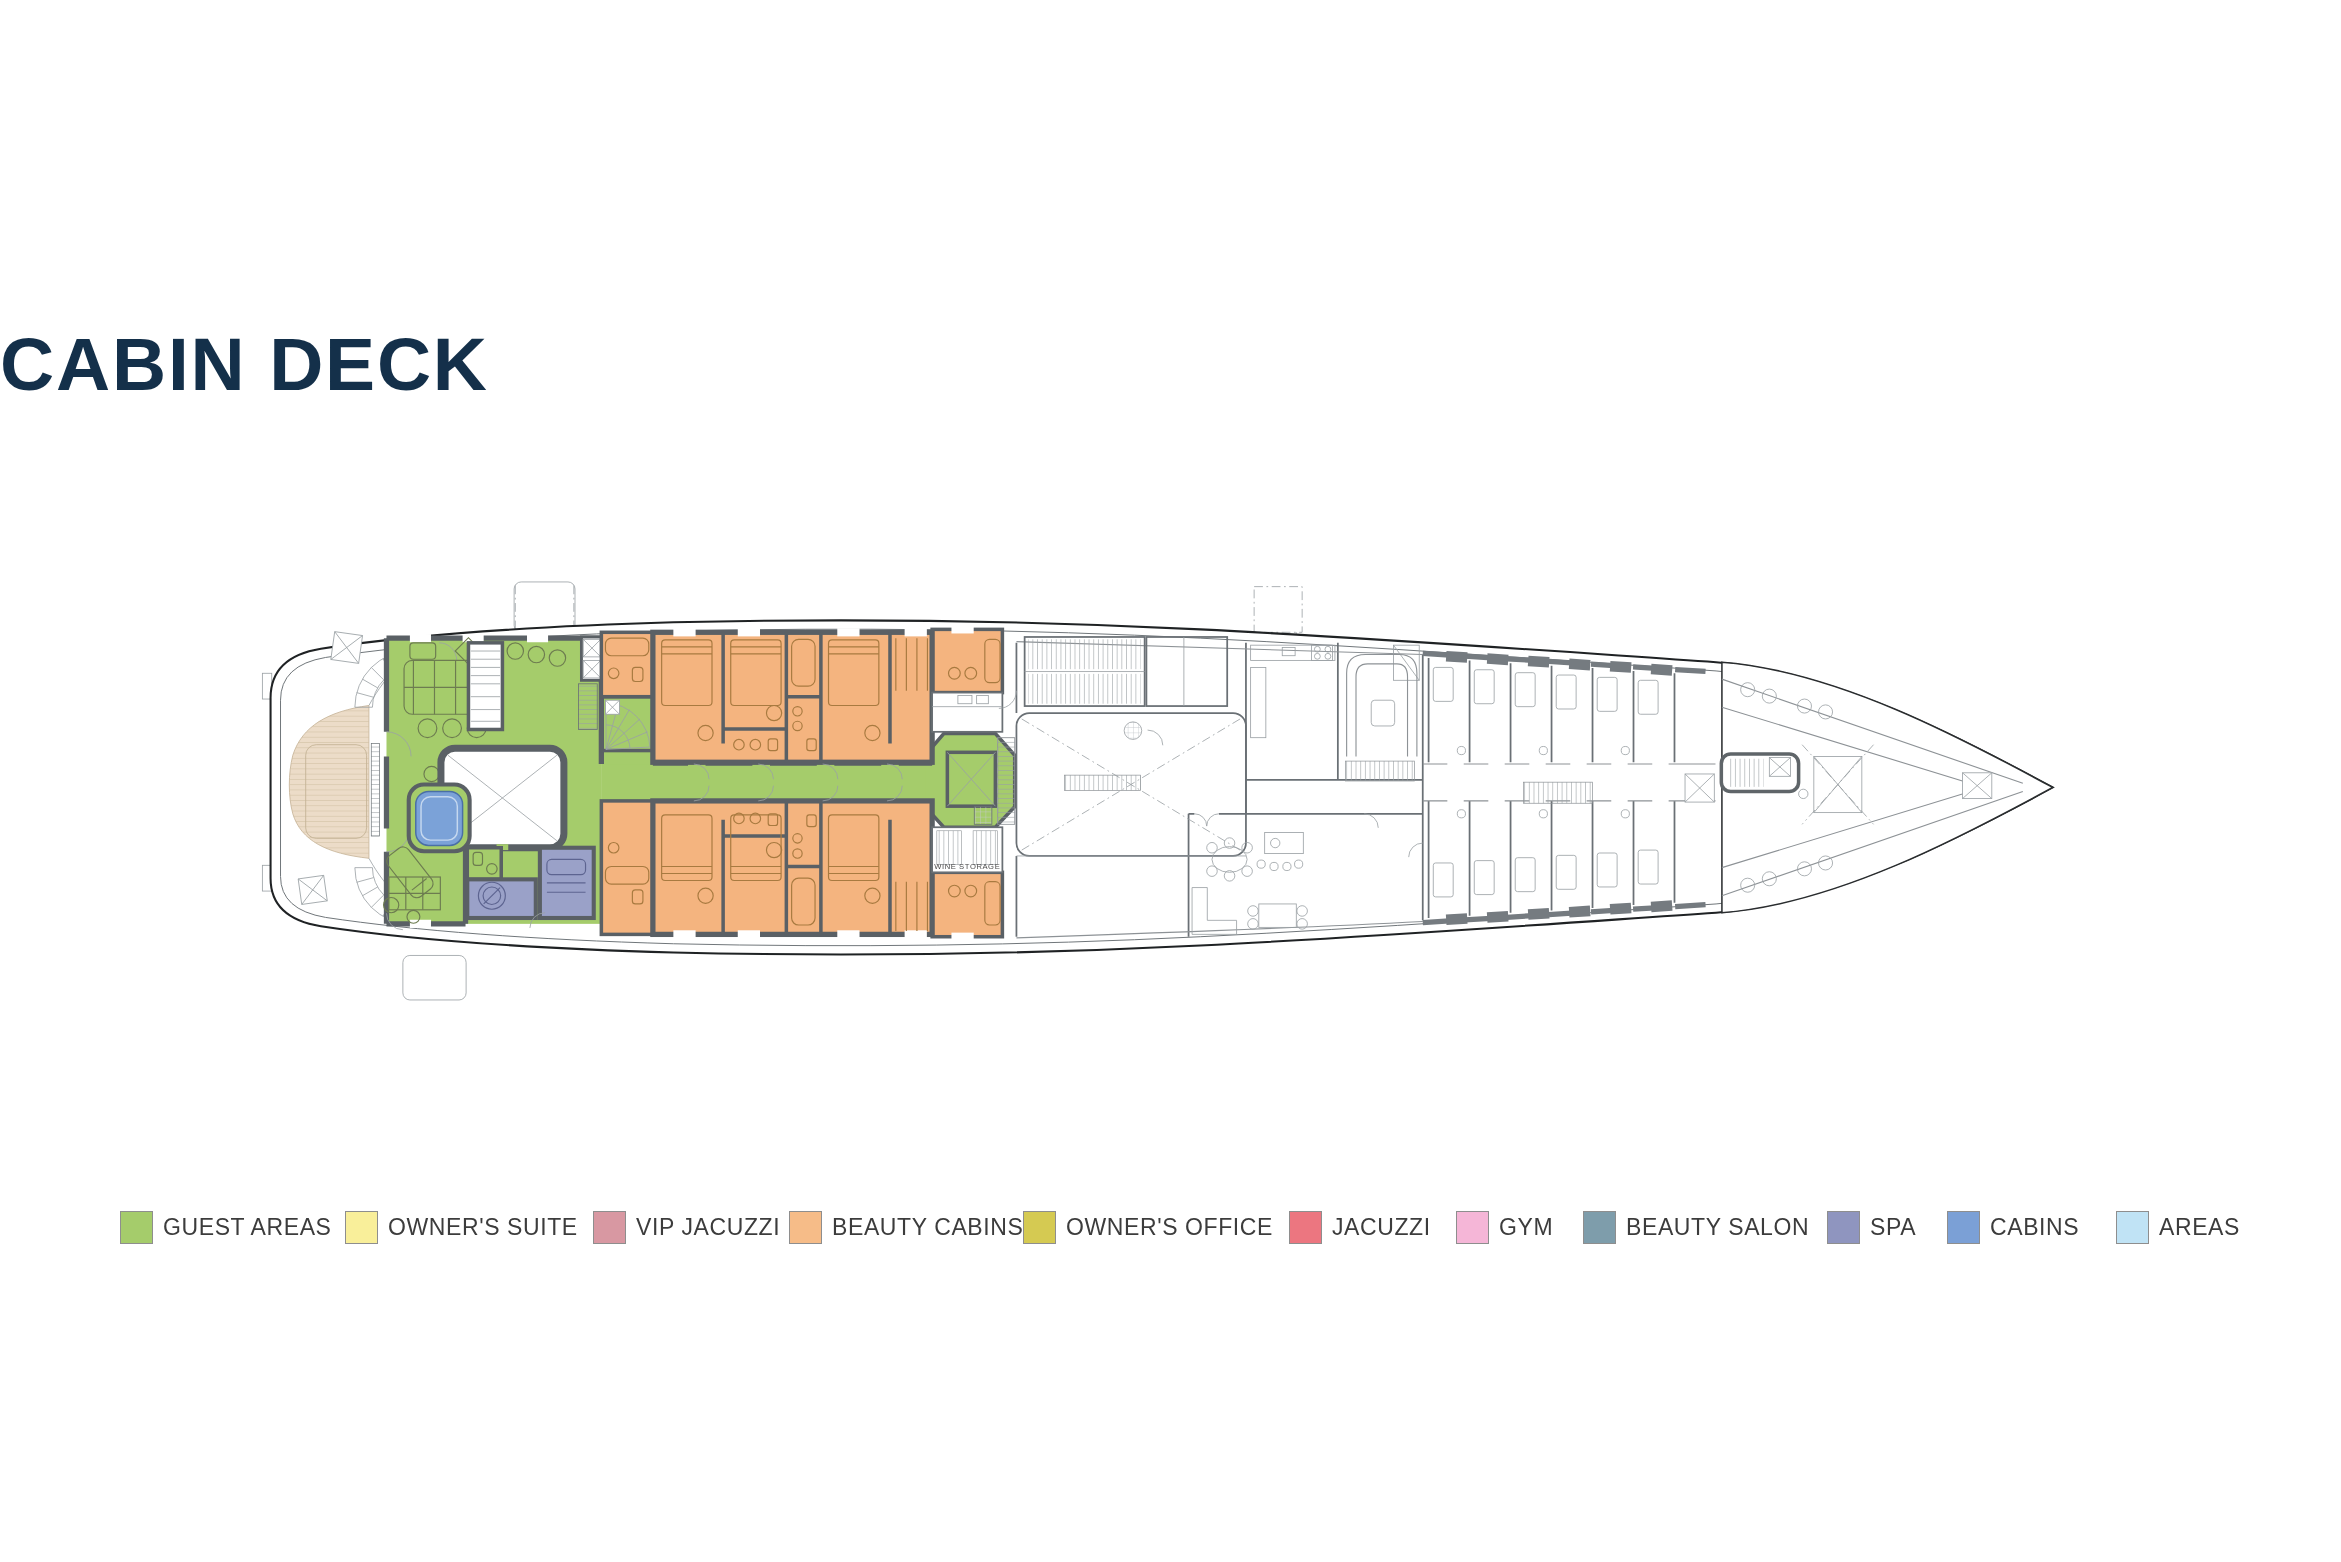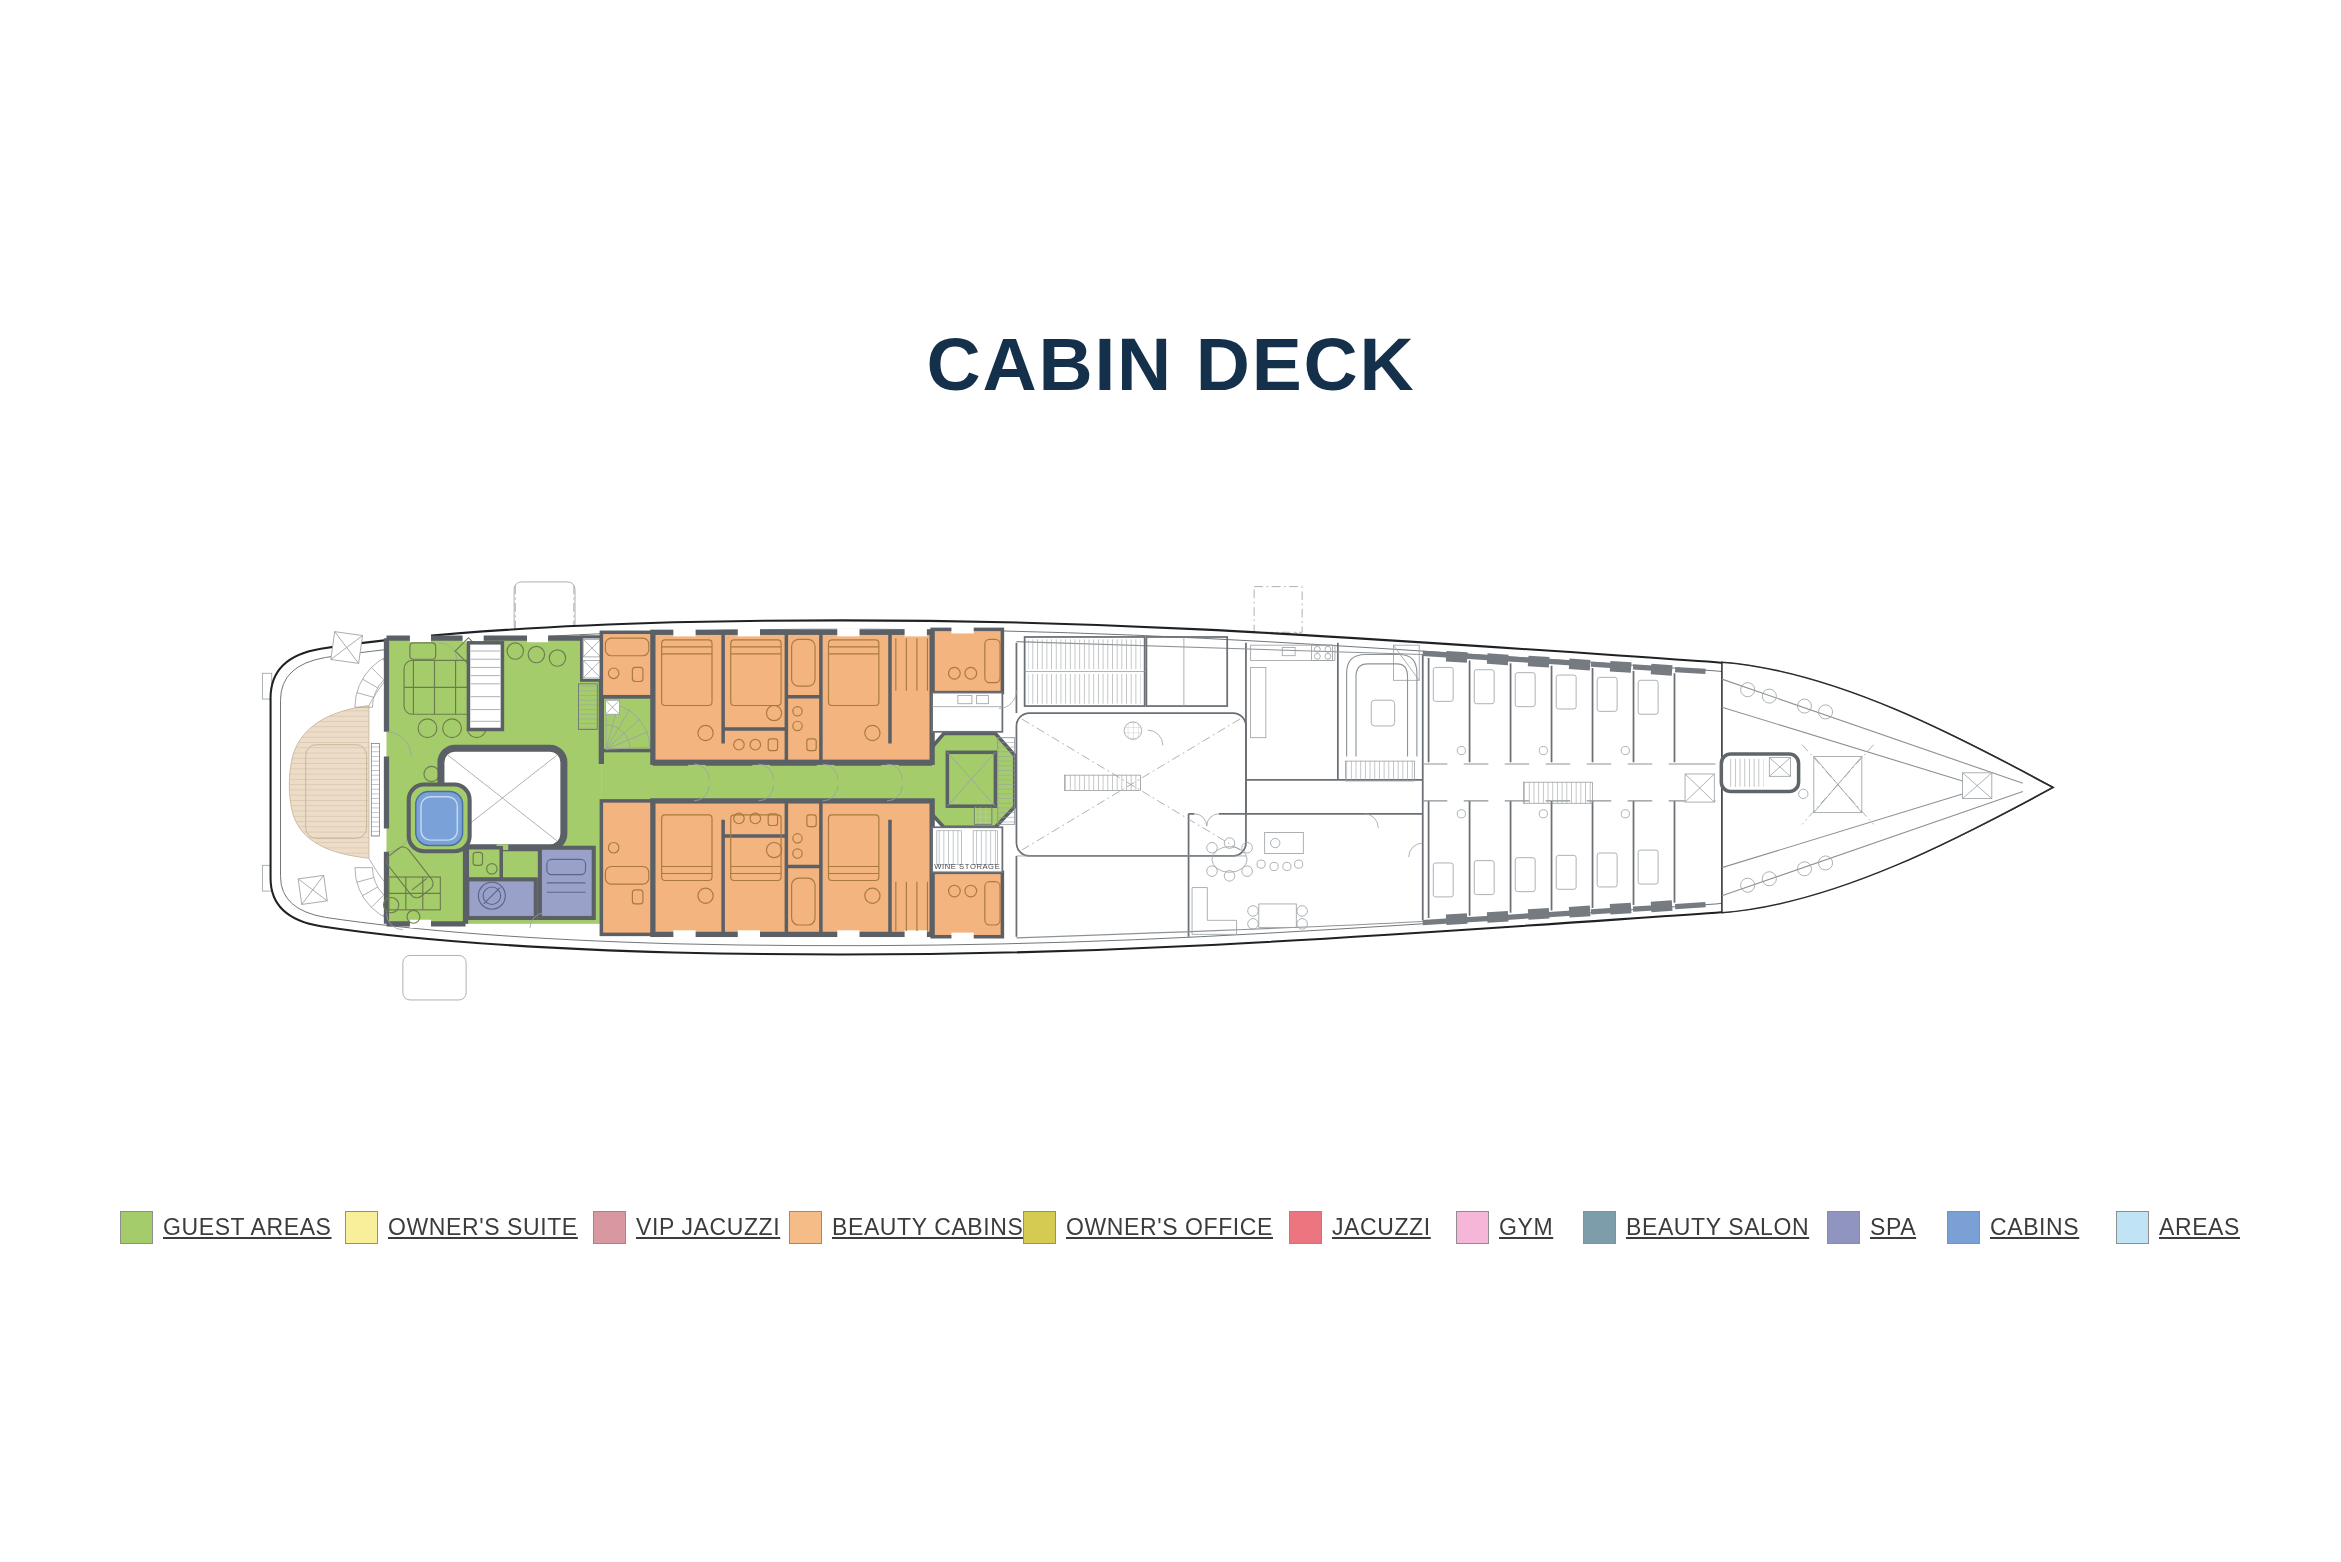--- a/index.html
+++ b/index.html
@@ -1,18 +1,18 @@
 <!DOCTYPE html>
 <html style="--title: #14304a; --text: #3c3c3c; --hull: #1f2224; --wall: #5a6065; --wall-light: #757b80; --green: #a5cc6b; --orange: #f4b47f; --spa: #9aa1c8; --jacuzzi: #7ba2d8; --jacuzzi-light: #c5d8ef; --teak: #ecdcc8;font-size:9.4px"><head>
 <meta charset="utf-8">
 <style>
   html,body{margin:0;padding:0;background:#ffffff;}
   body{width:2342px;height:1562px;position:relative;overflow:hidden;
        font-family:"Liberation Sans", sans-serif;}
-  .page-title{position:absolute;top:321px;left:0;width:100%;text-align:center;
+  .page-title{position:absolute;top:321px;left:0;width:100%;text-align:left;
        font-size:75px;font-weight:700;letter-spacing:1.8px;color:var(--title,#14304a);}
   svg{position:absolute;top:0;left:0;}
   
   .hull{fill:#ffffff;stroke:var(--hull,#1f2224);stroke-width:3.5}
   .inner{fill:none;stroke:#6f7579;stroke-width:1.7}
   .w9{fill:none;stroke:var(--wall,#5a6065);stroke-width:9}
   .w6{fill:none;stroke:var(--wall,#5a6065);stroke-width:6}
   .ln{fill:none;stroke:#6a7075;stroke-width:3}
   .tn{fill:none;stroke:#9aa0a4;stroke-width:1.4}
   .tn2{fill:none;stroke:#8d9296;stroke-width:1.9}
@@ -21,21 +21,21 @@
   .fg{fill:none;stroke:#6d7c50;stroke-width:2}
   .fo{fill:none;stroke:#a87a40;stroke-width:2}
   .fs{fill:none;stroke:#5d6490;stroke-width:2}
   .fw{fill:#ffffff;stroke:#9aa0a4;stroke-width:1.4}
   .wh{fill:#ffffff}
   .grayblock{fill:#757b80}
   .tiny{font-family:"Liberation Sans",sans-serif;font-size:13px;fill:#4a4a4a;letter-spacing:1px}
   
   .legend-item{position:absolute;top:1211px;display:flex;align-items:center;gap:10px;}
   .swatch{width:33px;height:33px;border:1.2px solid #8e8e8e;box-sizing:border-box;flex:none;}
-  .legend-label{font-size:23px;color:var(--text,#3c3c3c);letter-spacing:0.6px;white-space:nowrap;text-decoration:underline;}
+  .legend-label{font-size:23px;color:var(--text,#3c3c3c);letter-spacing:0.6px;white-space:nowrap;}
 </style>
 </head>
 <body>
 
 <div class="page-title">CABIN DECK</div>
 
 <svg width="2342" height="1562" viewBox="0 0 4000 2668">
   <defs>
     <pattern id="plank" width="10" height="9" patternUnits="userSpaceOnUse">
       <path d="M0,8.5H10" stroke="#cdbb9f" stroke-width="1"></path>

